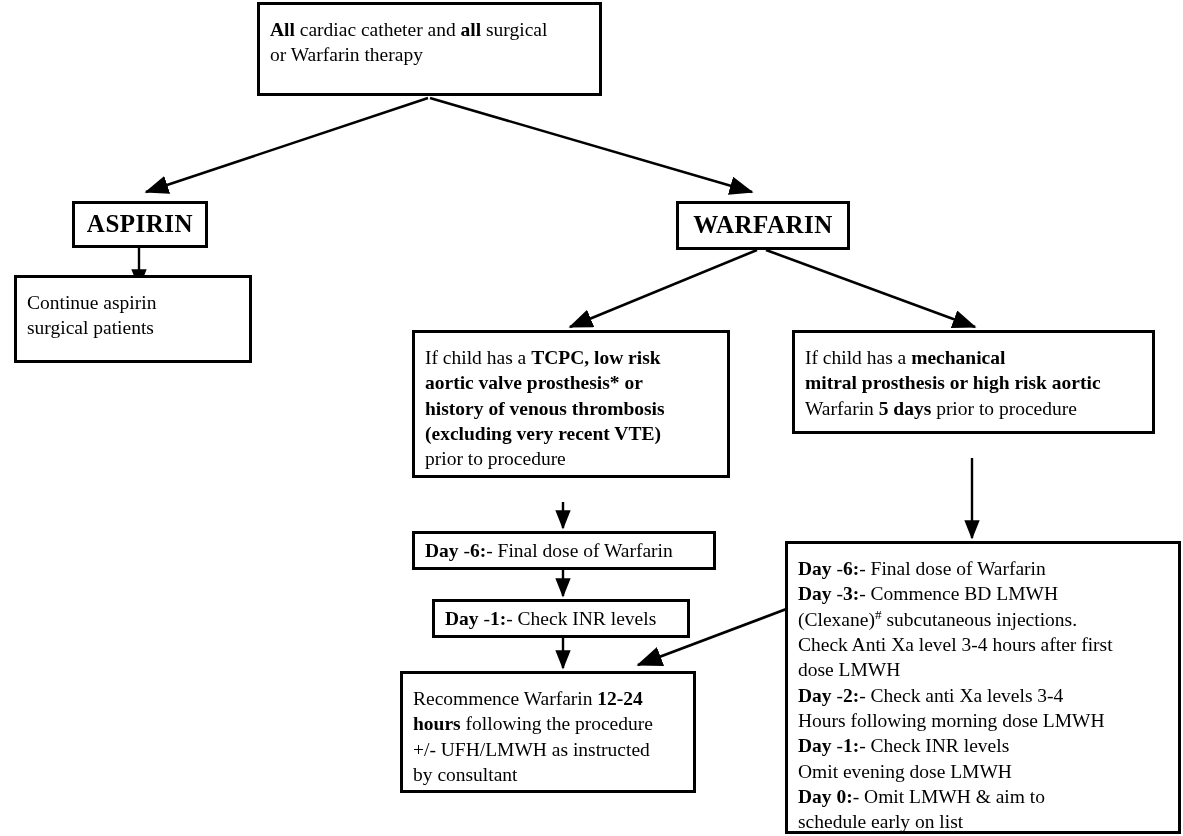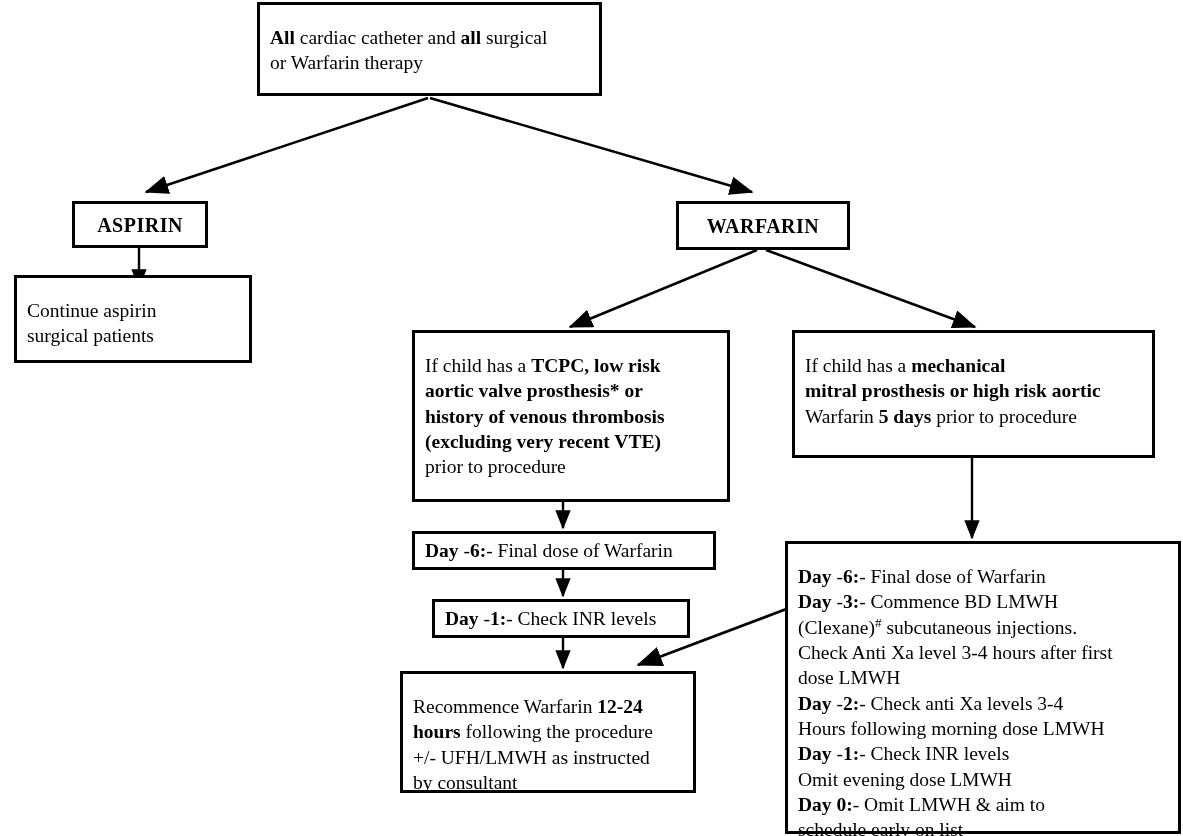--- a/index.html
+++ b/index.html
@@ -15,30 +15,30 @@
     background: #ffffff;
     font-family: "Liberation Serif", "DejaVu Serif", serif;
     color: #000000;
     overflow: hidden;
   }
   .box {
     position: absolute;
     box-sizing: border-box;
     border: 3px solid #000000;
     background: #ffffff;
-    padding: 20px 10px;
+    padding: 12px 10px;
     line-height: 1.30;
     font-size: 19.5px;
     white-space: pre-wrap;
   }
   .box.tight { padding: 4px 10px; }
   .box.center {
     text-align: center;
     font-weight: bold;
-    font-size: 20px;
+    font-size: 25px;
     letter-spacing: 0.5px;
     display: flex;
     align-items: center;
     justify-content: center;
     padding: 0;
   }
   .box b { font-weight: bold; }
   .arrows {
     position: absolute;
     left: 0;
@@ -90,23 +90,23 @@
   </svg>
 
   <div class="box" style="left:257px; top:2px; width:345px; height:94px;"><div><b>All</b><span> cardiac catheter and </span><b>all</b><span> surgical</span></div><div><span>or Warfarin therapy</span></div></div>
 
   <div class="box center" style="left:72px; top:201px; width:136px; height:47px;">ASPIRIN</div>
 
   <div class="box center" style="left:676px; top:201px; width:174px; height:49px;">WARFARIN</div>
 
   <div class="box" style="left:14px; top:275px; width:238px; height:88px;"><div><span>Continue aspirin</span></div><div><span>surgical patients</span></div></div>
 
-  <div class="box" style="left:412px; top:330px; width:318px; height:172px;"><div><span>If child has a </span><b>TCPC, low risk</b></div><div><b>aortic valve prosthesis* or</b></div><div><b>history of venous thrombosis</b></div><div><b>(excluding very recent VTE)</b></div><div><span>prior to procedure</span></div></div>
+  <div class="box" style="left:412px; top:330px; width:318px; height:148px;"><div><span>If child has a </span><b>TCPC, low risk</b></div><div><b>aortic valve prosthesis* or</b></div><div><b>history of venous thrombosis</b></div><div><b>(excluding very recent VTE)</b></div><div><span>prior to procedure</span></div></div>
 
-  <div class="box" style="left:792px; top:330px; width:363px; height:128px;"><div><span>If child has a </span><b>mechanical</b></div><div><b>mitral prosthesis or high risk aortic</b></div><div><span>Warfarin </span><b>5 days</b><span> prior to procedure</span></div></div>
+  <div class="box" style="left:792px; top:330px; width:363px; height:104px;"><div><span>If child has a </span><b>mechanical</b></div><div><b>mitral prosthesis or high risk aortic</b></div><div><span>Warfarin </span><b>5 days</b><span> prior to procedure</span></div></div>
 
   <div class="box tight" style="left:412px; top:531px; width:304px; height:39px;"><div><b>Day</b><span> -</span><b>6</b><b>:</b><span>- Final dose of Warfarin</span></div></div>
 
   <div class="box tight" style="left:432px; top:599px; width:258px; height:39px;"><div><b>Day</b><span> -</span><b>1</b><b>:</b><span>- Check INR levels</span></div></div>
 
   <div class="box" style="left:400px; top:671px; width:296px; height:122px;"><div><span>Recommence Warfarin </span><b>12-24</b></div><div><b>hours</b><span> following the procedure</span></div><div><span>+/- UFH/LMWH as instructed</span></div><div><span>by consultant</span></div></div>
 
   <div class="box" style="left:785px; top:541px; width:396px; height:293px;"><div><b>Day</b><span> -</span><b>6</b><b>:</b><span>- Final dose of Warfarin</span></div><div><b>Day</b><span> -</span><b>3</b><b>:</b><span>- Commence BD LMWH</span></div><div><span>(Clexane)</span><sup class="hash">#</sup><span> subcutaneous injections.</span></div><div><span>Check Anti Xa level 3-4 hours after first</span></div><div><span>dose LMWH</span></div><div><b>Day</b><span> -</span><b>2</b><b>:</b><span>- Check anti Xa levels 3-4</span></div><div><span>Hours following morning dose LMWH</span></div><div><b>Day</b><span> -</span><b>1</b><b>:</b><span>- Check INR levels</span></div><div><span>Omit evening dose LMWH</span></div><div><b>Day 0:</b><span>- Omit LMWH &amp; aim to</span></div><div><span>schedule early on list</span></div></div>
 
 </div>

